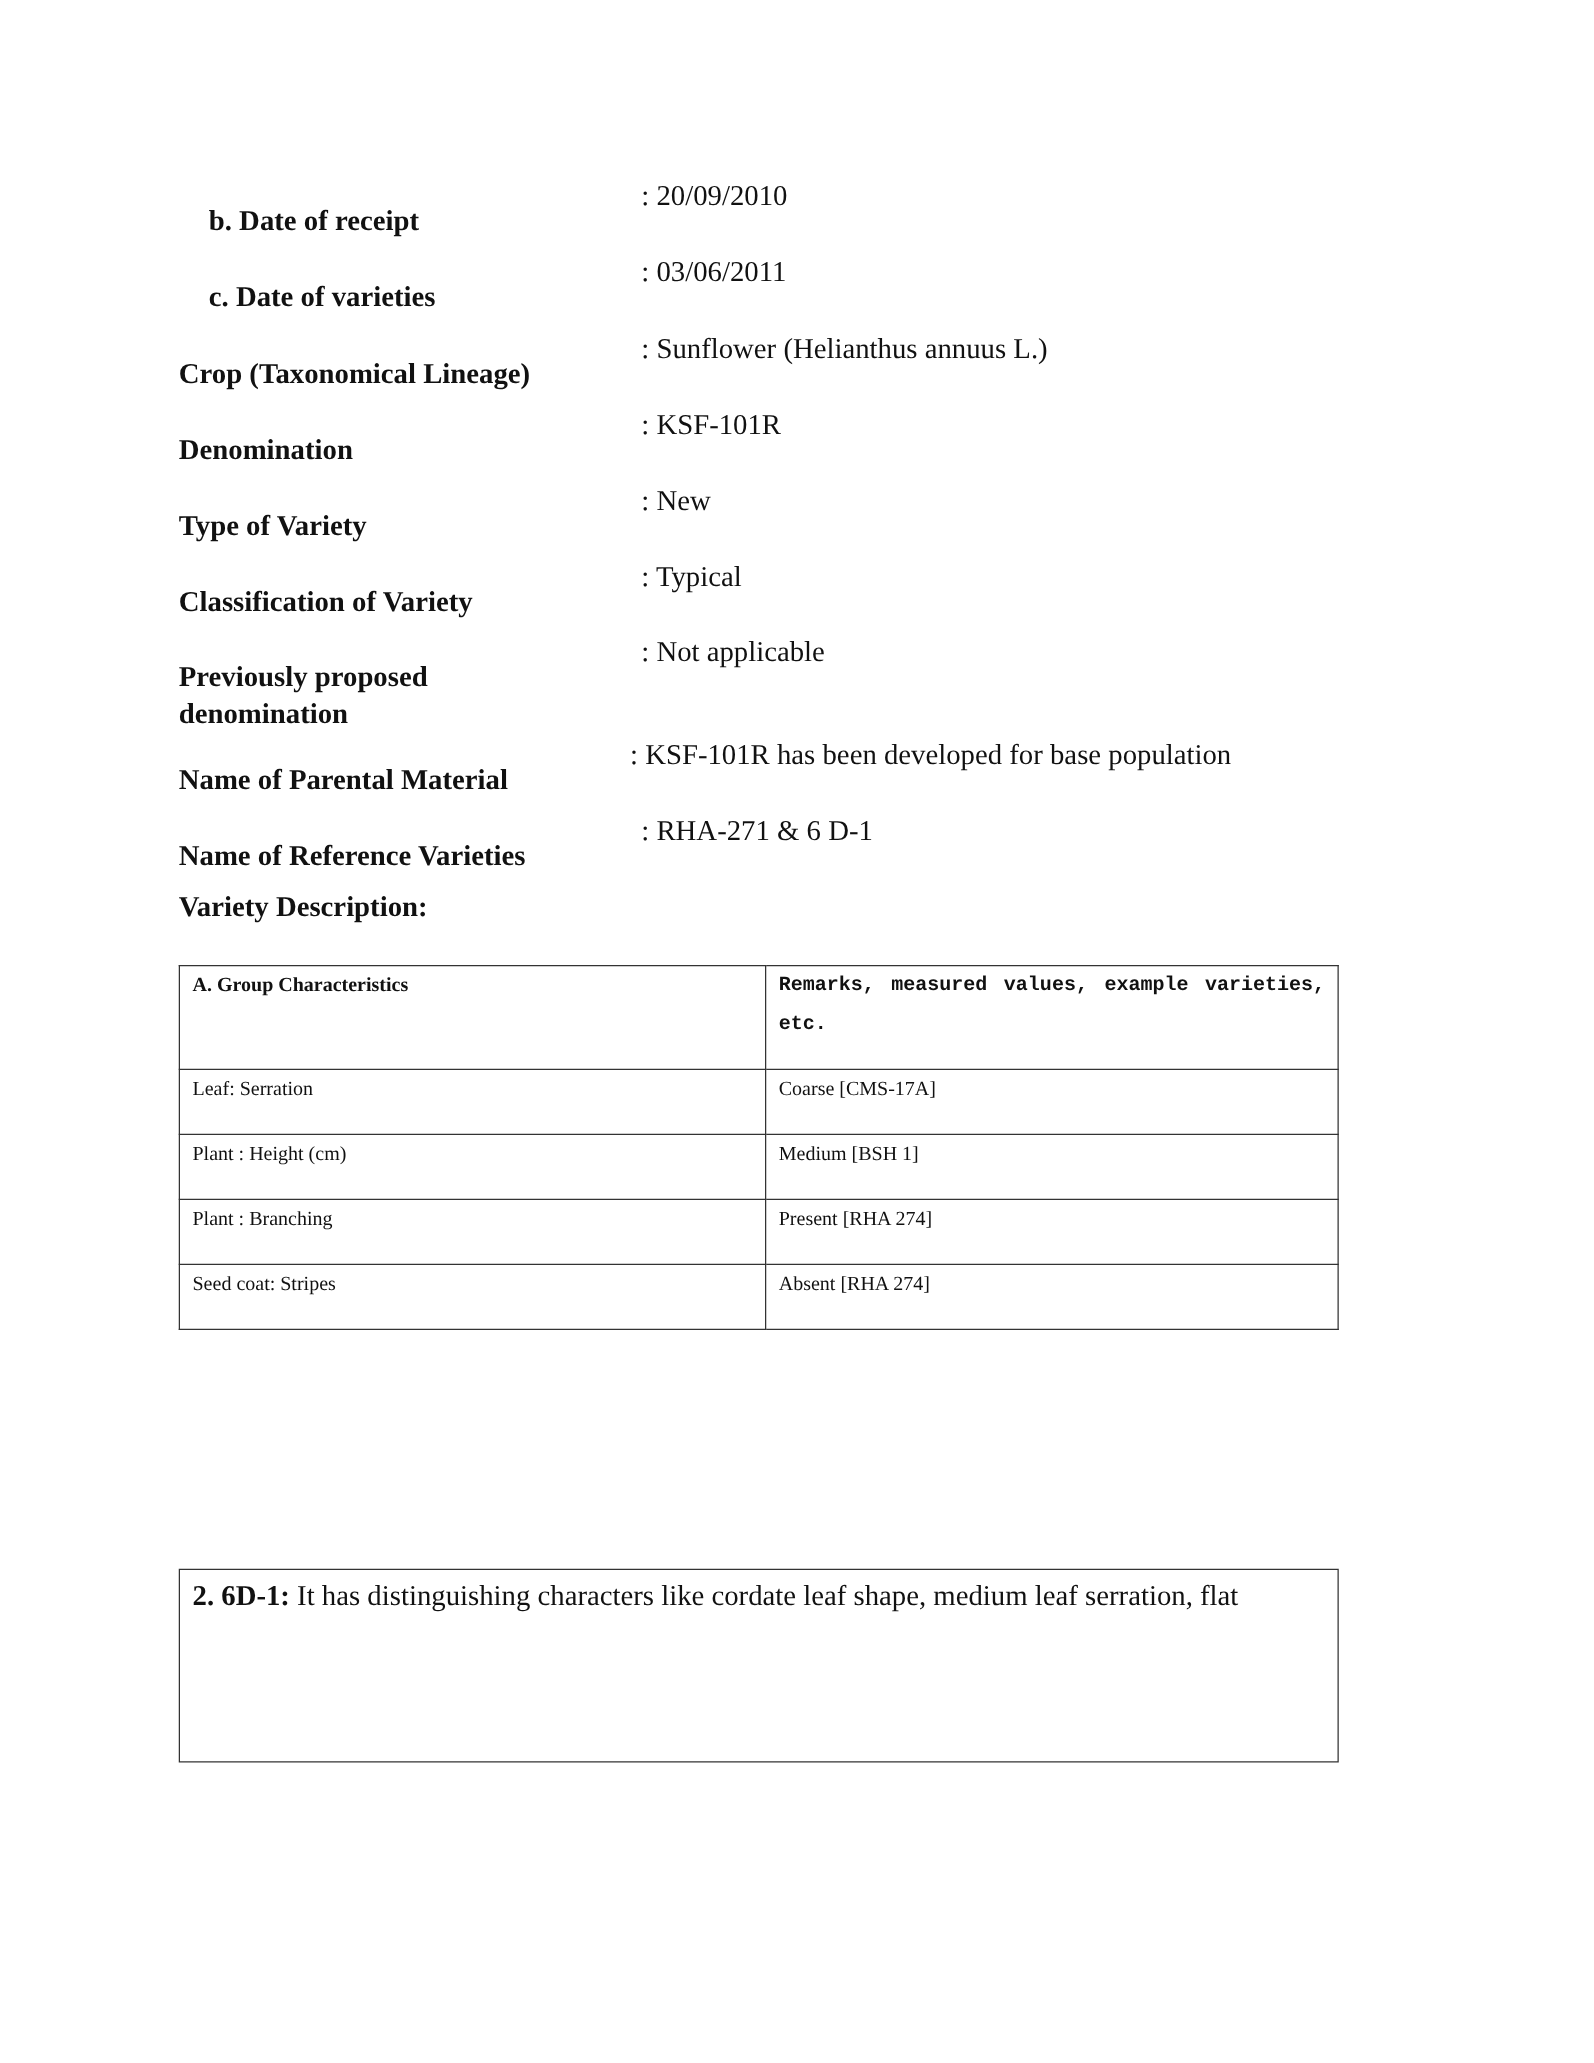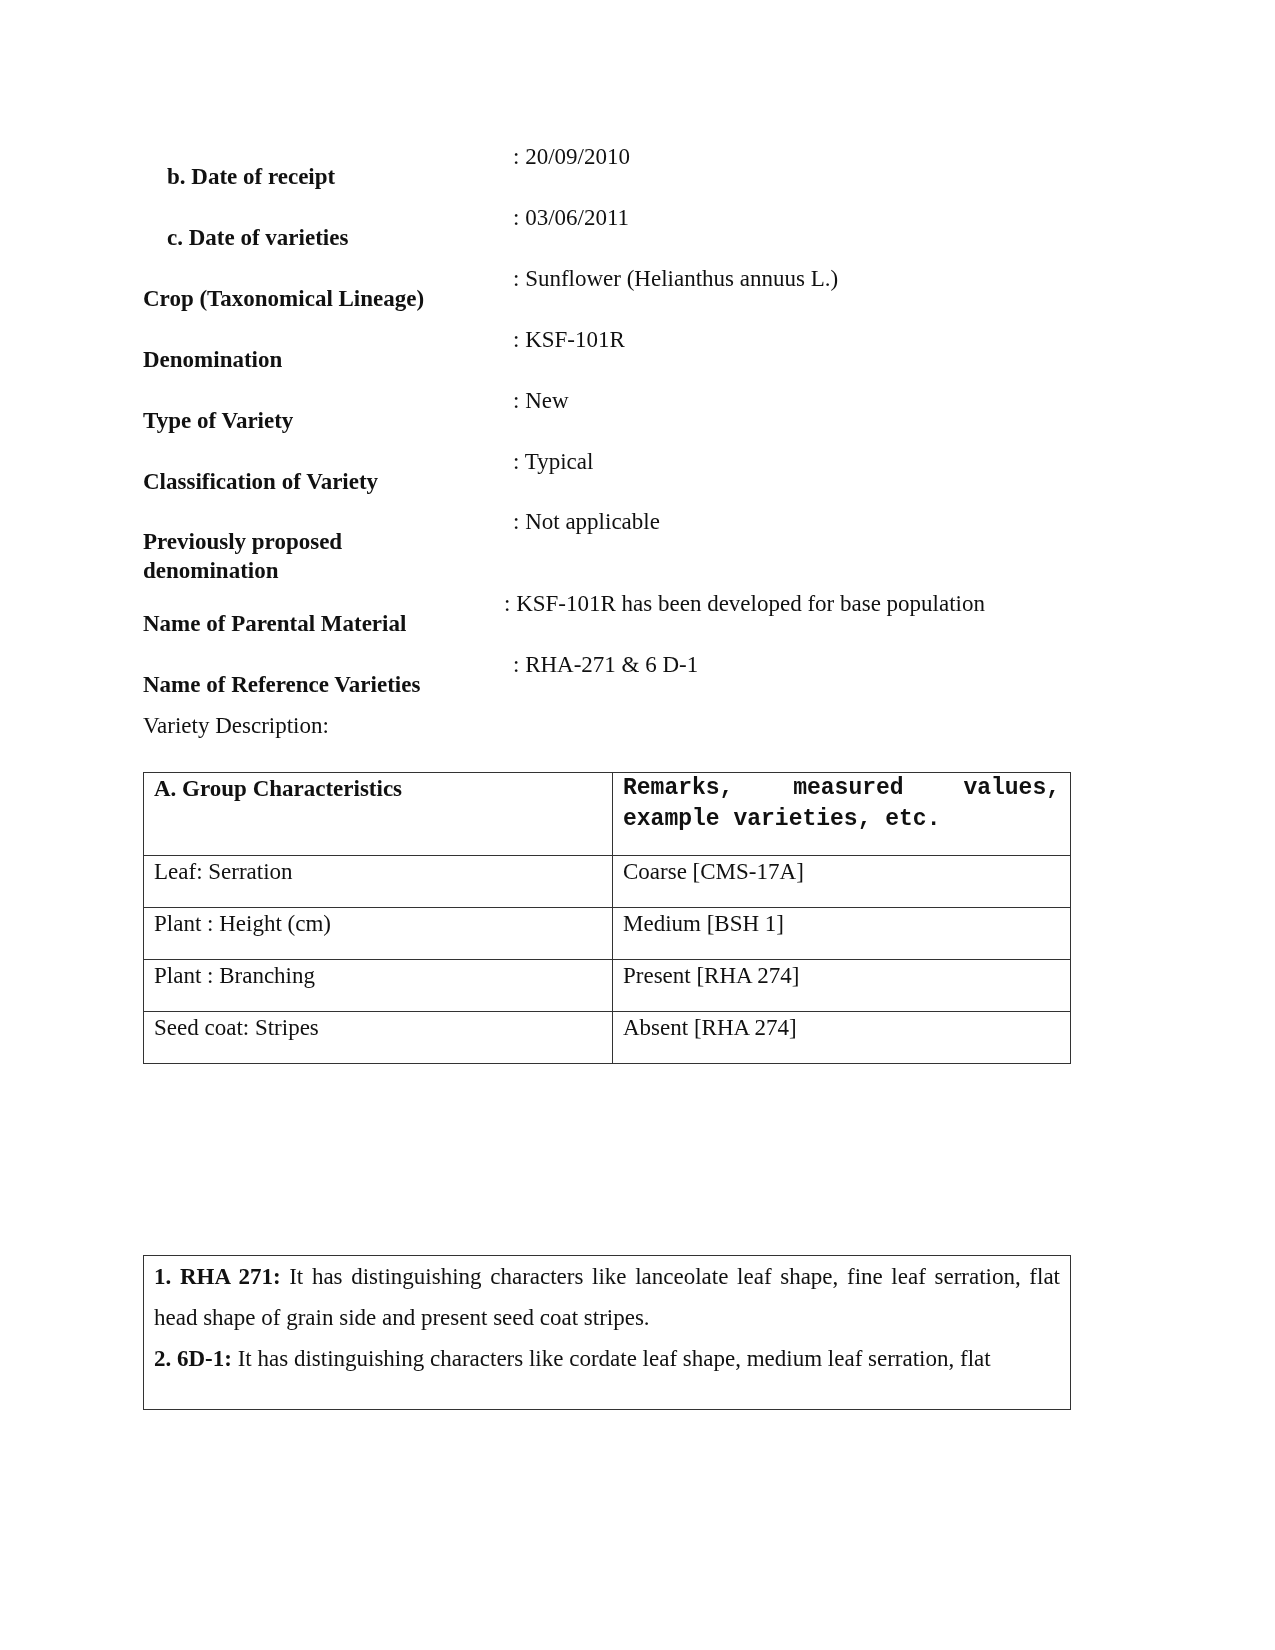--- a/index.html
+++ b/index.html
@@ -5,29 +5,29 @@
   html, body { margin: 0; padding: 0; background: #ffffff; }
   body {
     width: 1275px; height: 1650px; position: relative; overflow: hidden;
     font-family: "Liberation Serif", "DejaVu Serif", serif;
     color: #111111; font-size: 23px;
   }
   .row { position: absolute; left: 143px; width: 960px; }
   .lbl { position: absolute; left: 0; top: 0; font-weight: bold; line-height: 29px; margin-top: 20px; }
   .lbl.indent { left: 24px; }
   .val { position: absolute; left: 370px; top: 0; line-height: 29px; white-space: nowrap; }
-  .heading { position: absolute; left: 143px; font-weight: normal; line-height: 29px; text-align: right; }
+  .heading { position: absolute; left: 143px; font-weight: bold; line-height: 29px; text-align: right; }
 
   table.grp {
     position: absolute; left: 143px; top: 772px; width: 928px;
     border-collapse: collapse; table-layout: fixed;
   }
   table.grp td {
     border: 1.5px solid #333; vertical-align: top; padding: 0 10px;
-    line-height: 31px; font-size: 23px;
+    line-height: 31px; font-size: 16px;
   }
   table.grp td.c1 { width: 448px; }
   table.grp tr.hdr td { height: 82px; font-weight: bold; padding-top: 0; }
   table.grp tr.dat td { height: 51px; }
   .just { text-align: justify; text-align-last: left; font-family: Liberation Mono, monospace; }
   table.grp tr.dist td { padding-bottom: 6px; }
   .para { line-height: 41px; text-align: justify; }
   .para b { font-weight: bold; }
 
   .boxc {
@@ -98,15 +98,14 @@
     <td>Present [RHA 274]</td>
   </tr>
   <tr class="dat">
     <td class="c1">Seed coat: Stripes</td>
     <td>Absent [RHA 274]</td>
   </tr>
 </tbody>
   </table>
 
 <div class="boxc">
-  <p><b>1. RHA 271:</b><span> It has distinguishing characters like lanceolate leaf shape, fine leaf serration, flat head shape of grain side and present seed coat stripes.</span></p>
   <p><b>2. 6D-1:</b><span> It has distinguishing characters like cordate leaf shape, medium leaf serration, flat</span></p>
 </div>
 
 </body></html>

